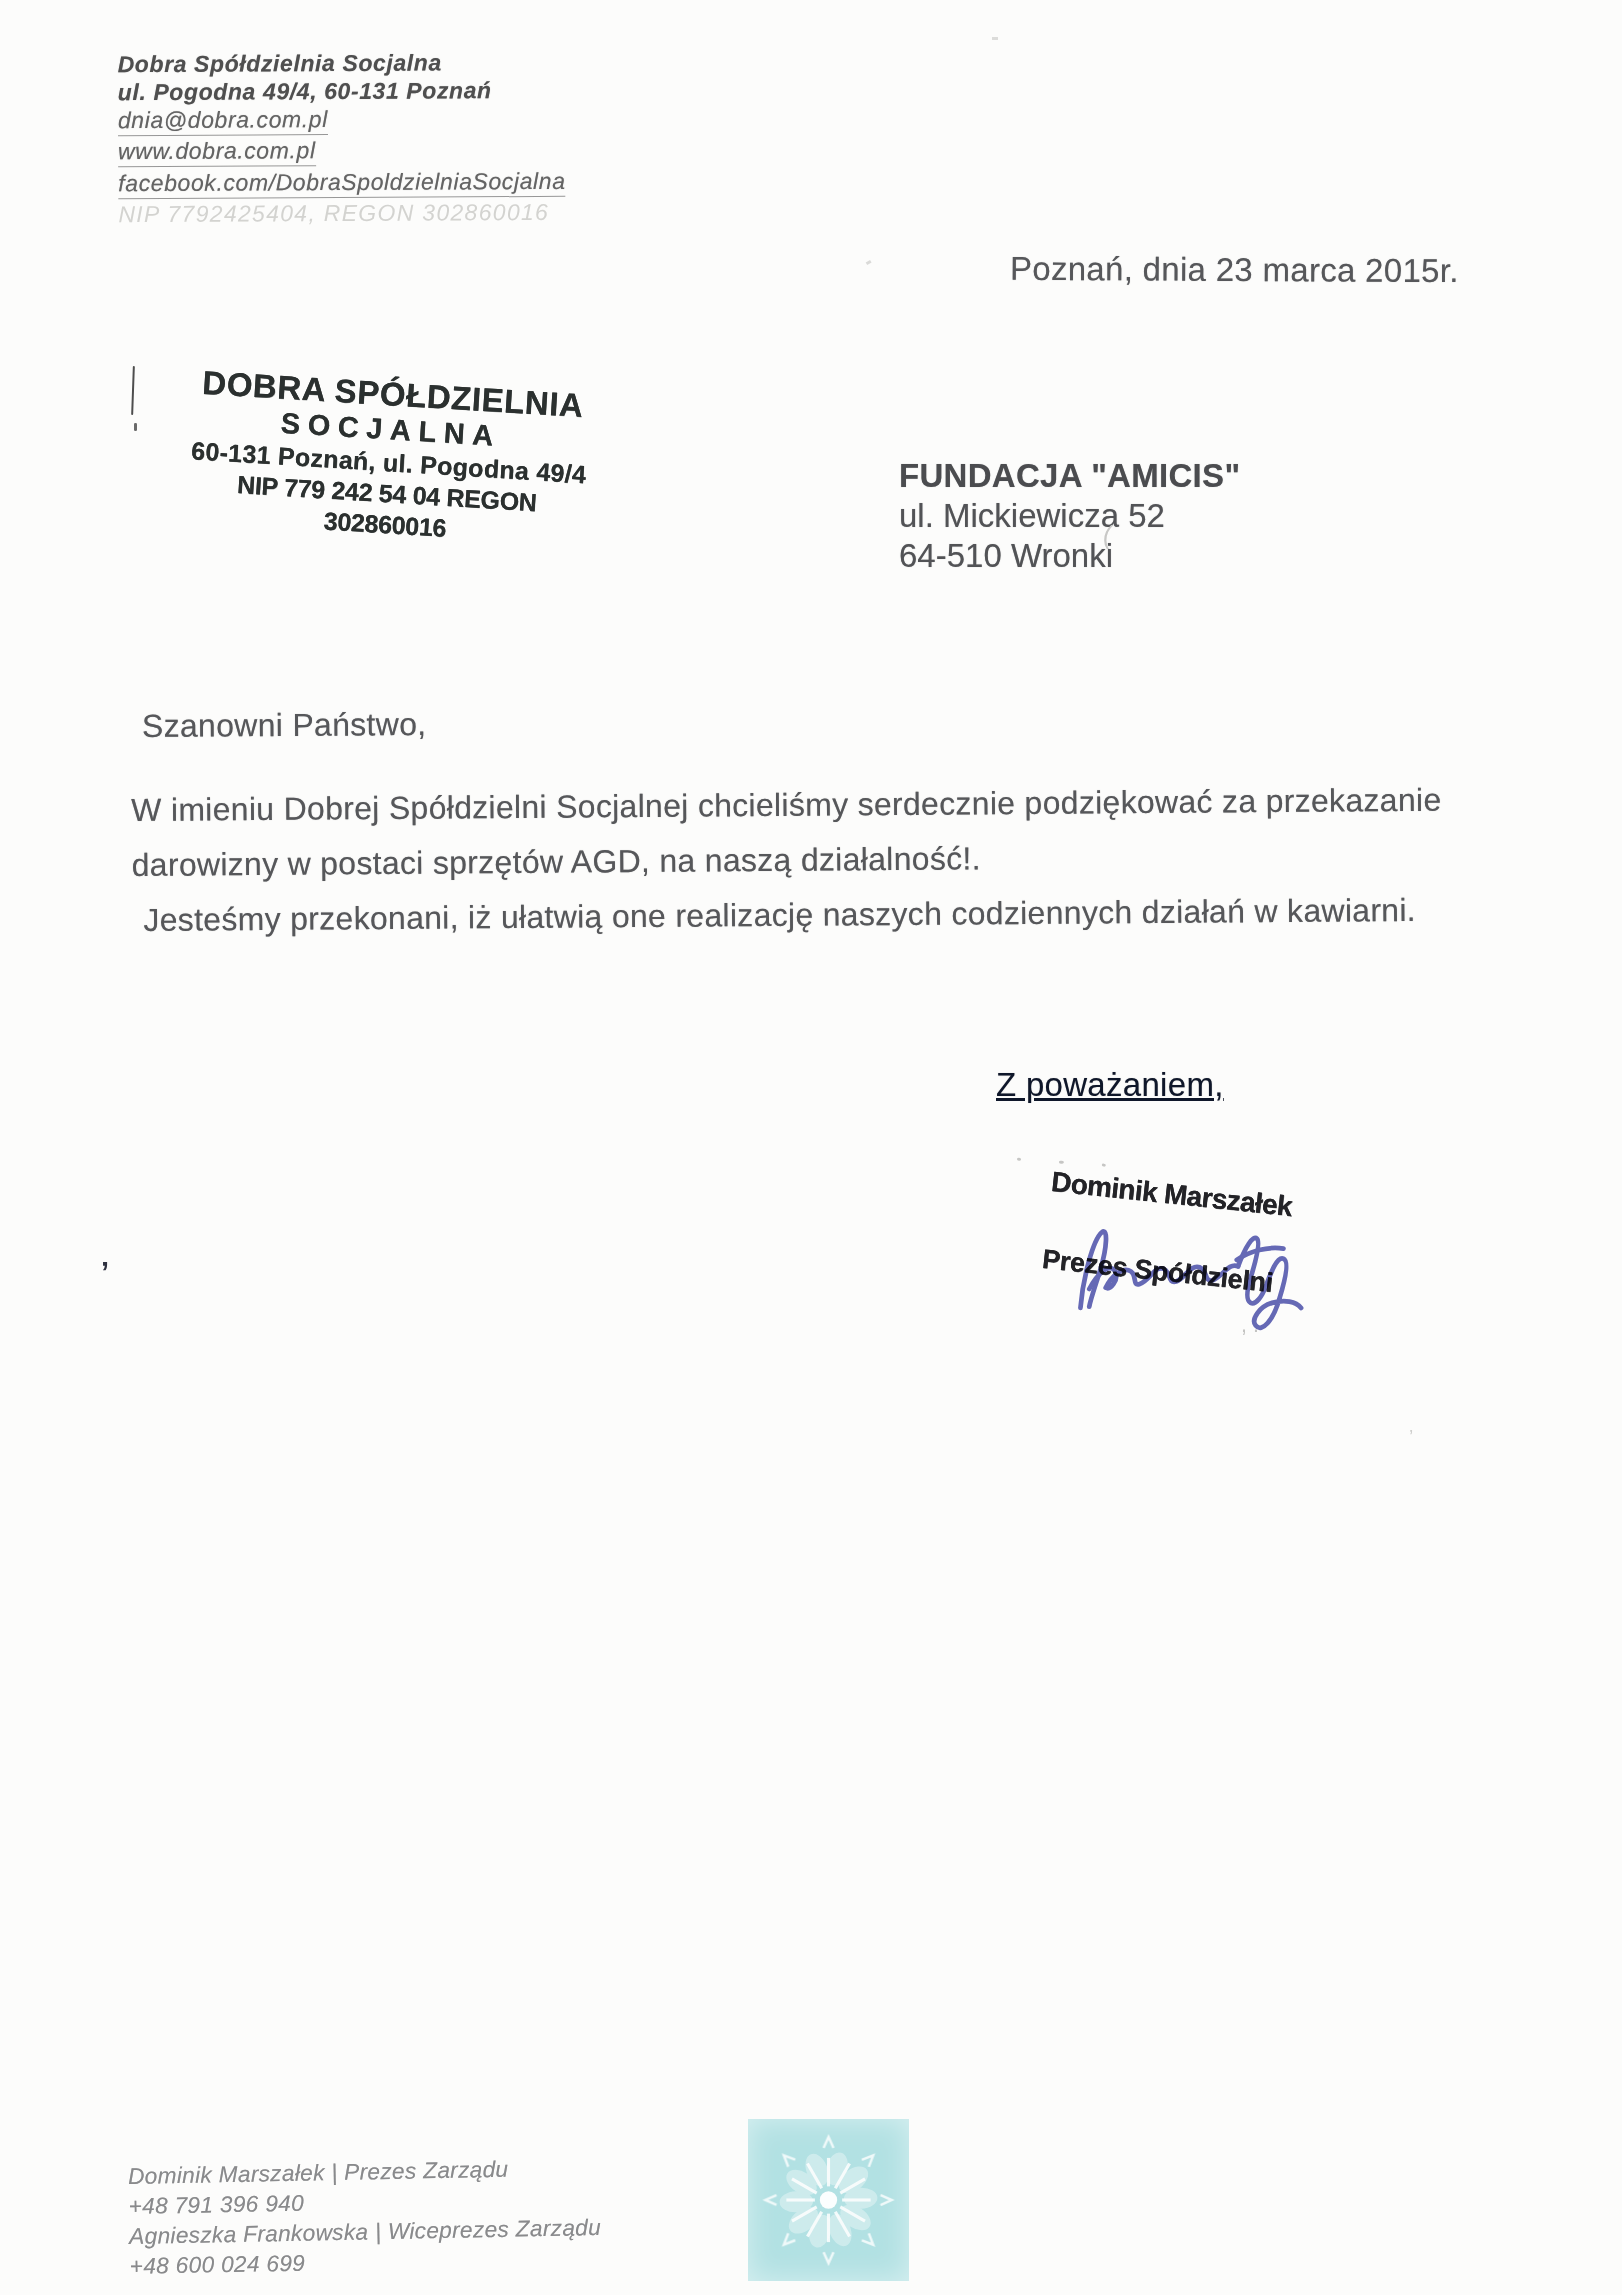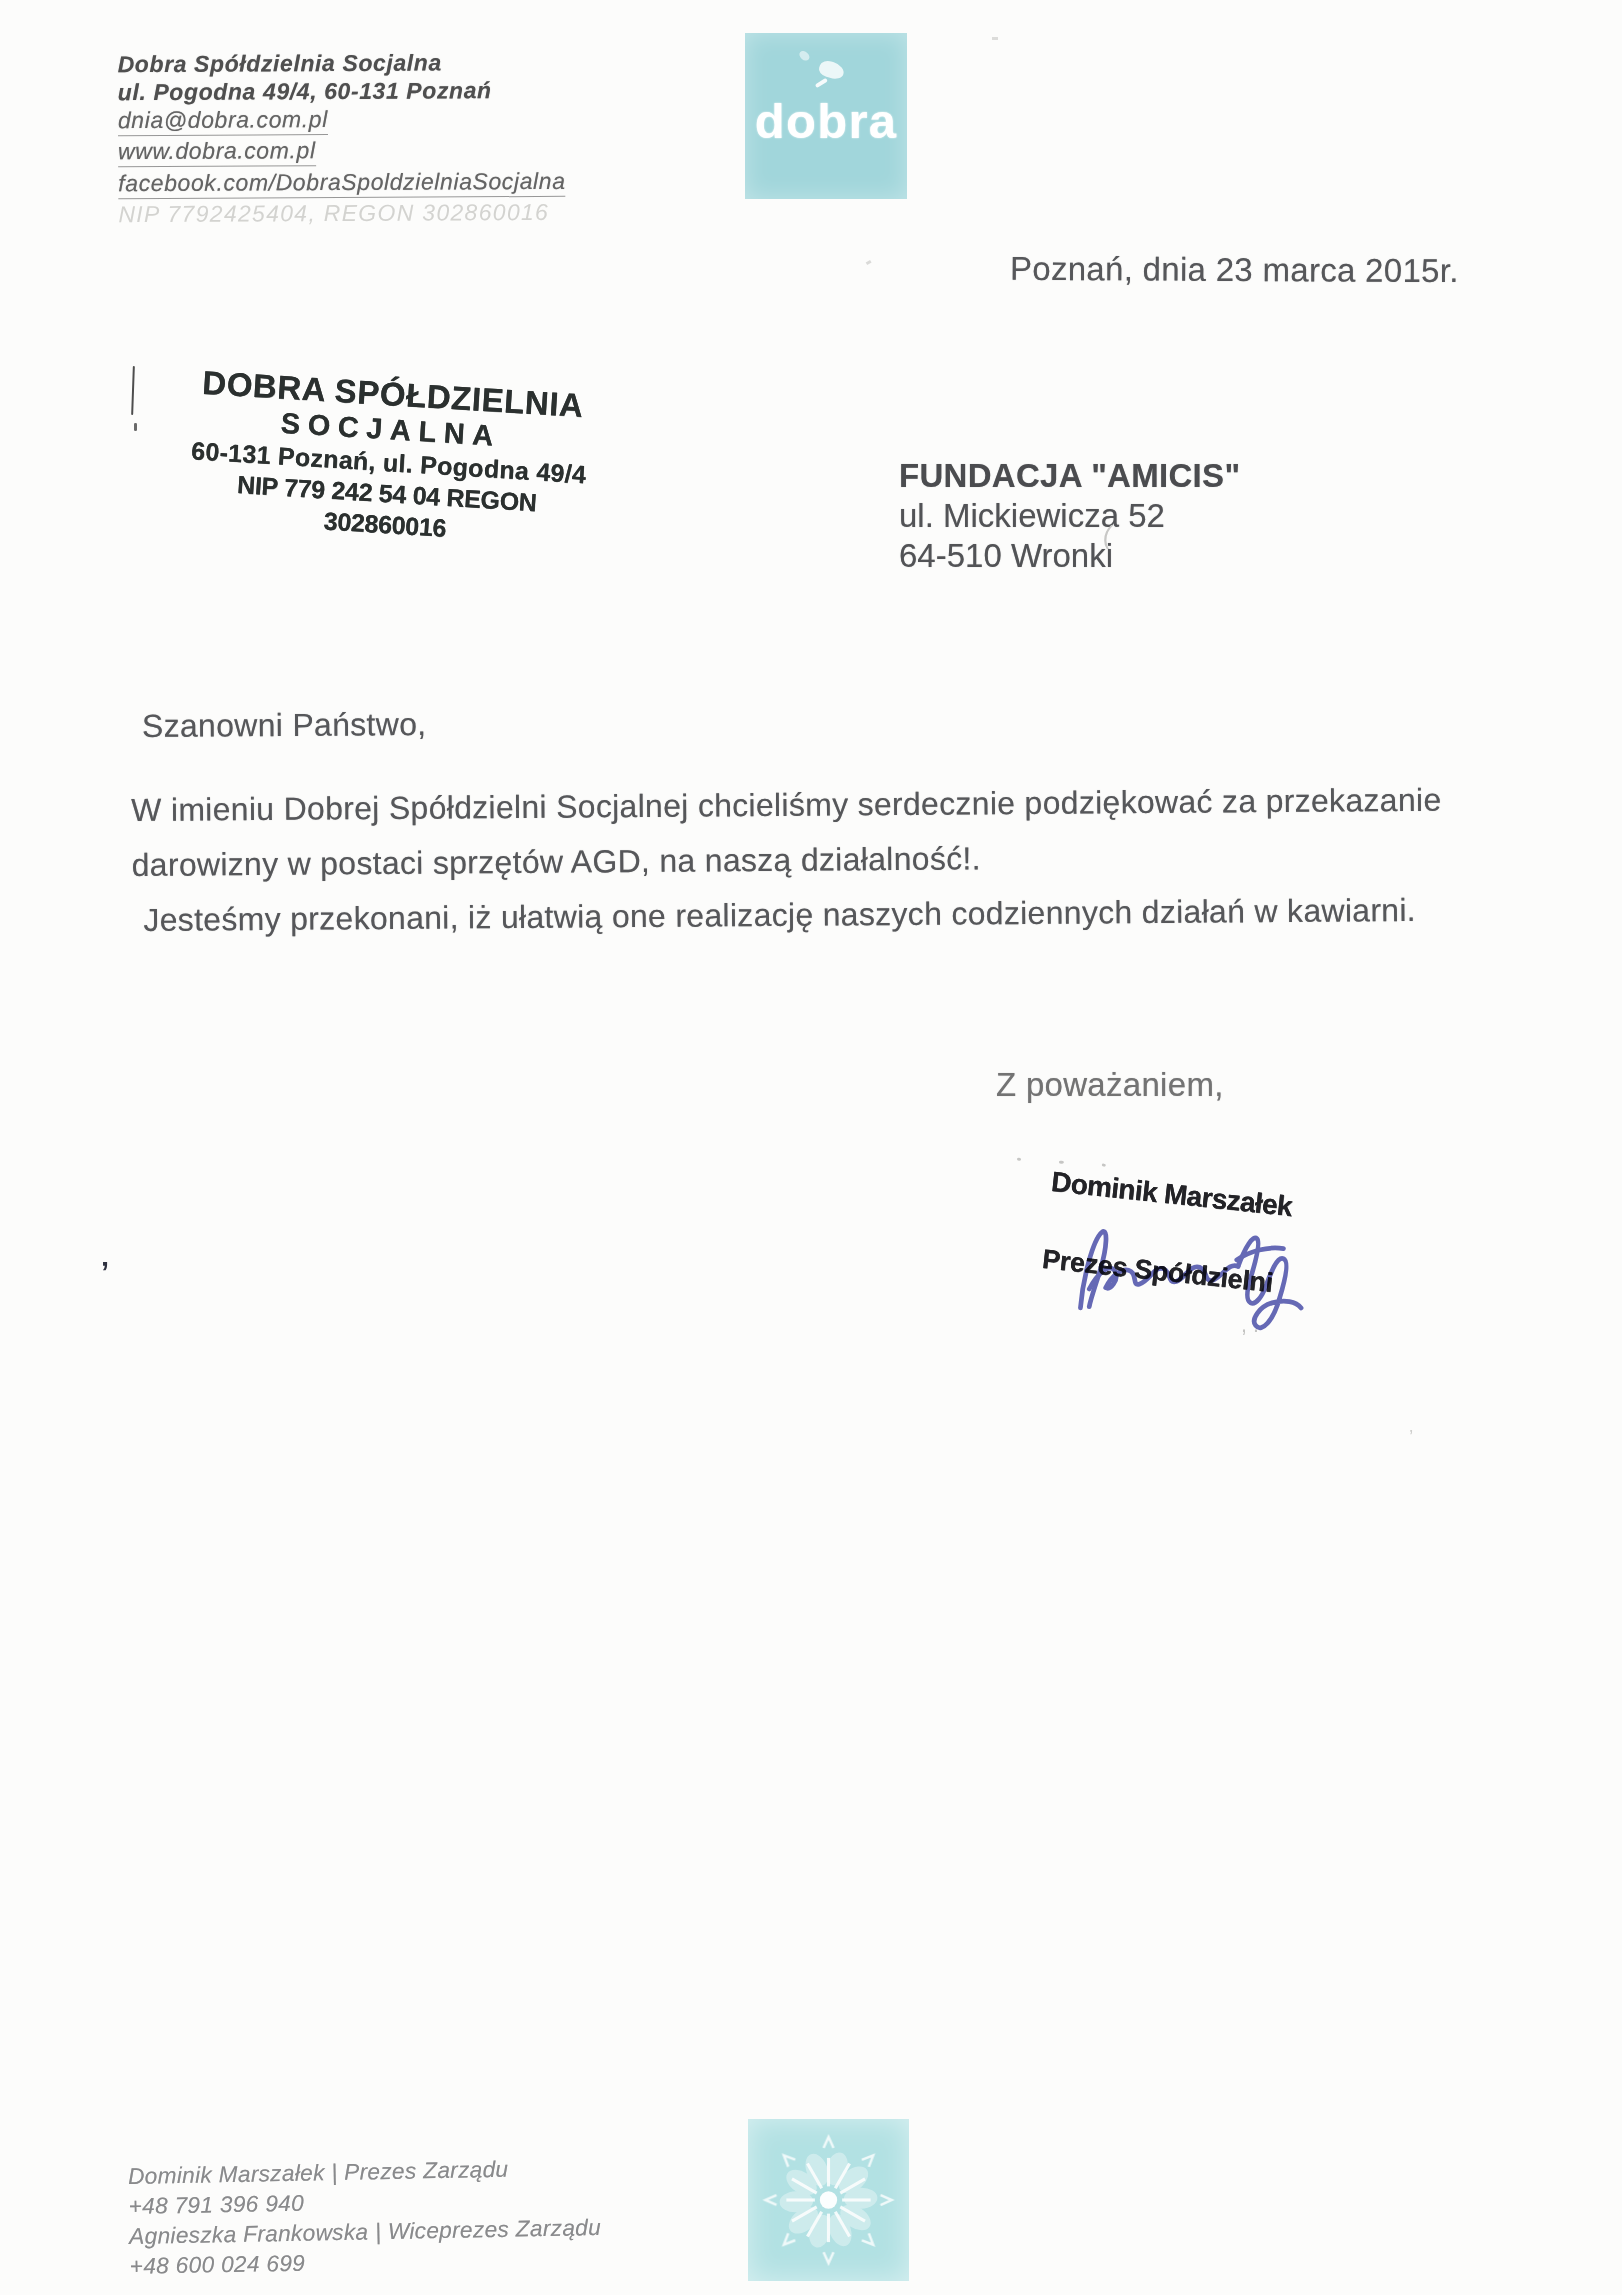--- a/index.html
+++ b/index.html
@@ -86,22 +86,23 @@
     position:absolute;left:112px;top:783px;width:1448px;
     font-size:32px;line-height:55px;color:#56575a;letter-spacing:0.3px;
     text-shadow:0 0 0.8px rgba(86,87,90,.55);
     transform:rotate(-0.45deg);transform-origin:left top;
   }
   .body-line{white-space:nowrap;}
   .body-line.indent{padding-left:11.3px;}
   
   .valediction{
     position:absolute;left:977px;top:1066px;
-    font-size:33px;color:#737373;letter-spacing:0.3px;
+    font-size:33px;color:#0f172a;letter-spacing:0.3px;
     text-shadow:0 0 0.8px rgba(85,86,90,.55);
+    text-decoration:underline;
   }
   .sig-name-stamp{
     position:absolute;left:1034px;top:1166px;
     font-size:28px;font-weight:bold;letter-spacing:-0.6px;color:#232327;
     transform:rotate(6deg);transform-origin:left top;white-space:nowrap;
     text-shadow:0 0 0.6px rgba(35,35,39,.9), 0.4px 0.4px 0 rgba(35,35,39,.5);
   }
   .sig-title-stamp{
     position:absolute;left:1025px;top:1244px;
     font-size:27px;font-weight:bold;letter-spacing:-0.3px;color:#232327;
@@ -140,26 +141,20 @@
 
   <div class="letterhead">
     <div class="lh-bold">Dobra Spółdzielnia Socjalna</div>
     <div class="lh-bold">ul. Pogodna 49/4, 60-131 Poznań</div>
     <div><span class="lh-link">dnia@dobra.com.pl</span></div>
     <div><span class="lh-link">www.dobra.com.pl</span></div>
     <div><span class="lh-link">facebook.com/DobraSpoldzielniaSocjalna</span></div>
     <div class="lh-registry">NIP 7792425404, REGON 302860016</div>
   </div>
 
-  <div class="logo-box">
-    <div class="logo-blob"></div>
-    <div class="logo-blob2"></div>
-    <div class="logo-accent"></div>
-    <div class="logo-word">dobra</div>
-  </div>
 
   <div class="dateline">Poznań, dnia 23 marca 2015r.</div>
 
   <div class="stamp">
     <div class="stamp-l1">DOBRA SPÓŁDZIELNIA</div>
     <div class="stamp-l2">SOCJALNA</div>
     <div class="stamp-l3">60-131 Poznań, ul. Pogodna 49/4</div>
     <div class="stamp-l4">NIP 779 242 54 04 REGON 302860016</div>
   </div>
 

